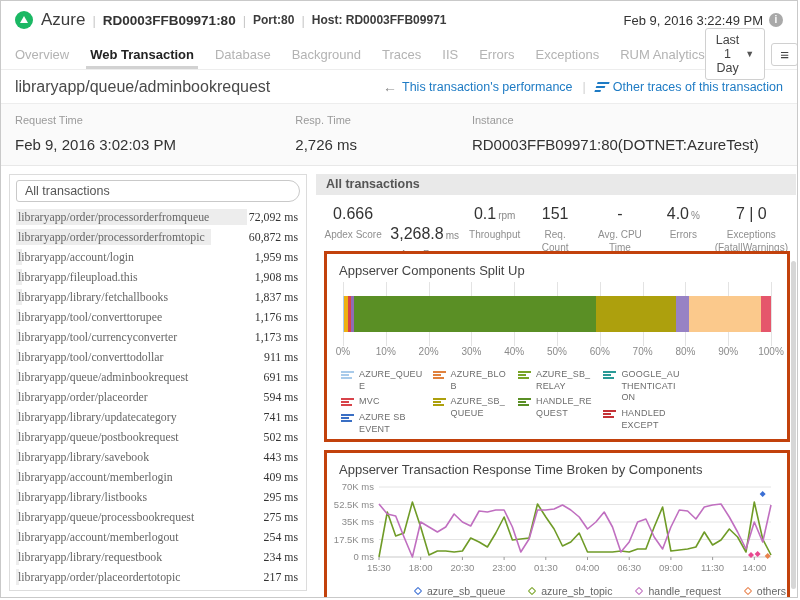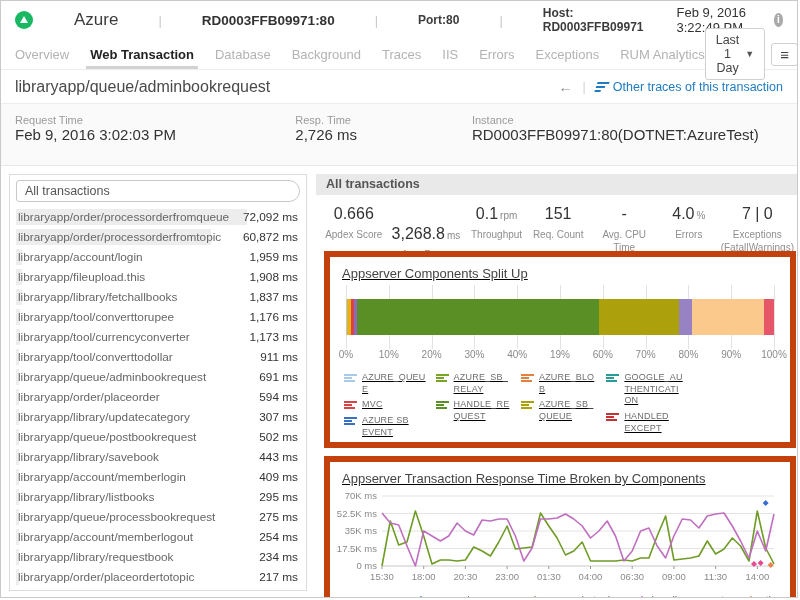--- a/index.html
+++ b/index.html
@@ -1,21 +1,21 @@
 <!DOCTYPE html>
 <html><head>
 <meta charset="utf-8">
 <style>
   * { margin:0; padding:0; box-sizing:border-box; }
   html,body { background:#fff; }
   body { font-family:"Liberation Sans", sans-serif; width:800px; height:600px; }
   .window { width:798px; height:598px; border:1px solid #c9c9c9; background:#fff; position:relative; overflow:hidden; }
 
   
-  .topbar { height:38px; display:flex; align-items:center; padding:8px 14px;gap:33px; }
+  .topbar { height:38px; display:flex; align-items:center; padding:8px 14px; }
   .logo { width:18px; height:18px; border-radius:50%; background:#1bb864; position:relative; flex:none; }
   .logo::after { content:""; position:absolute; left:4.5px; top:5px; border-left:4.5px solid transparent; border-right:4.5px solid transparent; border-bottom:7px solid #fff; }
   .brand { font-size:17px; color:#3c3c3c; margin-left:8px; }
   .tsep { color:#c9c9c9; margin:0 7px; font-size:13px; }
   .inst { font-size:13.5px; color:#333; font-weight:bold; }
   .hostpart { font-size:12px; color:#3c3c3c; font-weight:bold; }
   .topbar-right { margin-left:auto; display:flex; align-items:center; gap:6px; }
   .timestamp { font-size:13px; color:#333; }
   .info-ic { width:14px; height:14px; border-radius:50%; background:#a9a9a9; color:#fff; font-size:10px; line-height:14px; text-align:center; font-weight:bold; }
 
@@ -39,41 +39,41 @@
   .ldiv { color:#d0d0d0; margin:0 10px; }
   .trace-ic { display:inline-flex; flex-direction:column; gap:2px; transform:skewX(-18deg); }
   .trace-ic i { display:block; height:2px; background:#1e7bc4; }
   .trace-ic i:nth-child(1){width:12px}.trace-ic i:nth-child(2){width:9px}.trace-ic i:nth-child(3){width:6px}
 
   
   .detailstrip { height:62px; background:#fafafa; border-bottom:1px solid #e8e8e8; display:flex; padding:0 14px; }
   .field { padding-top:10px; }
   .f0{width:36.5%}.f1{width:23%}.f2{width:40.5%}
   .field .lab { font-size:11px; color:#9b9b9b; }
-  .field .val { font-size:15px; color:#333; margin-top:0; }
+  .field .val { font-size:15px; color:#333; margin-top:10px; }
 
   
   .main { display:flex; gap:9px; padding:8px; height:433px; }
   .left-panel { width:298px; flex:none; border:1px solid #dcdcdc; background:#fff; display:flex; flex-direction:column; }
   .filterbox { margin:5px 6px 3px 6px; height:22px; border:1px solid #c9c9c9; border-radius:3px 11px 11px 3px; font-size:12.5px; color:#555; line-height:20px; padding:0 8px; background:#fff; }
-  .tlist { flex:1; display:flex; flex-direction:column; justify-content:flex-start; padding:2px 0 4px 0; }
+  .tlist { flex:1; display:flex; flex-direction:column; justify-content:flex-start; padding:2px 0 4px 0;font-family:Liberation Serif, serif; }
   .trow { position:relative; height:20px; display:flex; align-items:center; padding:0 8px; }
   .trow .bar { position:absolute; left:6px; top:2px; bottom:2px; background:#ededed; z-index:0; }
   .trow .nm { position:relative; z-index:1; flex:1; font-size:11.8px; color:#666; white-space:nowrap; overflow:hidden; text-overflow:ellipsis; }
   .trow .ms { position:relative; z-index:1; font-size:11.8px; color:#333; margin-left:6px; white-space:nowrap; }
 
   .right-panel { flex:1; display:flex; flex-direction:column; position:relative; }
   .rp-header { height:21px; background:#e9e9e9; font-size:12.5px; color:#555; line-height:21px; padding:0 10px; font-weight:bold; }
   .stats { display:flex; padding:10px 4px 6px 4px; height:56px; }
   .stat { text-align:center; padding:0 4px; }
   .stat .v { font-size:16px; color:#333; }
   .stat .u { font-size:10px; color:#888; margin-left:2px; }
   .stat .l { font-size:10px; color:#8f8f8f; margin-top:6px; line-height:1.25; }
 
-  .card { border:6px solid #c2410c; background:#fff; margin:0 6px 8px 8px;text-decoration:underline; }
+  .card { border:3px solid #c2410c; background:#fff; margin:0 6px 8px 8px; }
   .card-title { font-size:13px; color:#444; padding:9px 12px 2px 12px; }
 
   
   .sb-wrap { padding:0 16px; }
   .sb-grid { position:relative; height:64px; margin-top:2px; }
   .gline { position:absolute; top:0; bottom:0; width:1px; background:#e3e3e3; }
   .sb-bar { position:absolute; left:0; right:0; top:14px; height:36px; display:flex; }
   .seg { height:100%; }
   .sb-axis { position:relative; height:14px; }
   .sb-axis span { position:absolute; transform:translateX(-50%); font-size:10px; color:#8a8a8a; }
@@ -133,20 +133,21 @@
       </button>
       <button class="btn menu">≡</button>
     </div>
   </nav>
 
   <div class="crumbrow">
     <span class="txn-title">libraryapp/queue/adminbookrequest</span>
     <span class="crumb-links">
       <span class="clink">
         <span class="arrow-l">←</span>
+        <span>This transaction's performance</span>
       </span>
       <span class="ldiv">|</span>
       <span class="clink">
         <span class="trace-ic">
             <i></i>
             <i></i>
             <i></i>
           </span>
         <span>Other traces of this transaction</span>
       </span>
@@ -218,21 +219,21 @@
             <span class="ms">691 ms</span>
           </div>
           <div class="trow">
             <span class="bar" style="width: 1%;"></span>
             <span class="nm">libraryapp/order/placeorder</span>
             <span class="ms">594 ms</span>
           </div>
           <div class="trow">
             <span class="bar" style="width: 1%;"></span>
             <span class="nm">libraryapp/library/updatecategory</span>
-            <span class="ms">307 ms</span>
+            <span class="ms">741 ms</span>
           </div>
           <div class="trow">
             <span class="bar" style="width: 1%;"></span>
             <span class="nm">libraryapp/queue/postbookrequest</span>
             <span class="ms">502 ms</span>
           </div>
           <div class="trow">
             <span class="bar" style="width: 1%;"></span>
             <span class="nm">libraryapp/library/savebook</span>
             <span class="ms">443 ms</span>
@@ -329,21 +330,21 @@
                 <div class="seg" style="width: 16.9%; background: rgb(251, 201, 140);"></div>
                 <div class="seg" style="width: 2.3%; background: rgb(229, 86, 107);"></div>
               </div>
           </div>
           <div class="sb-axis">
               <span style="left: 0%;">0%</span>
               <span style="left: 10%;">10%</span>
               <span style="left: 20%;">20%</span>
               <span style="left: 30%;">30%</span>
               <span style="left: 40%;">40%</span>
-              <span style="left: 50%;">19%</span>
+              <span style="left: 50%;">50%</span>
               <span style="left: 60%;">60%</span>
               <span style="left: 70%;">70%</span>
               <span style="left: 80%;">80%</span>
               <span style="left: 90%;">90%</span>
               <span style="left: 100%;">100%</span>
             </div>
         </div>
         <div class="sb-legend">
             <div>
               <div class="lgi">
@@ -367,51 +368,51 @@
                   <i style="background: rgb(58, 111, 196);"></i>
                   <i style="background: rgb(58, 111, 196);"></i>
                   <i style="background: rgb(58, 111, 196);"></i>
                 </span>
                 <span class="lgt">AZURE SB EVENT</span>
               </div>
             </div>
             <div>
               <div class="lgi">
                 <span class="lgic">
+                  <i style="background: rgb(224, 129, 61);"></i>
+                  <i style="background: rgb(224, 129, 61);"></i>
+                  <i style="background: rgb(224, 129, 61);"></i>
+                </span>
+                <span class="lgt">AZURE_BLOB</span>
+              </div>
+              <div class="lgi">
+                <span class="lgic">
+                  <i style="background: rgb(173, 160, 13);"></i>
+                  <i style="background: rgb(173, 160, 13);"></i>
+                  <i style="background: rgb(173, 160, 13);"></i>
+                </span>
+                <span class="lgt">AZURE_SB_QUEUE</span>
+              </div>
+            </div>
+            <div>
+              <div class="lgi">
+                <span class="lgic">
                   <i style="background: rgb(121, 164, 38);"></i>
                   <i style="background: rgb(121, 164, 38);"></i>
                   <i style="background: rgb(121, 164, 38);"></i>
                 </span>
                 <span class="lgt">AZURE_SB_RELAY</span>
               </div>
               <div class="lgi">
                 <span class="lgic">
                   <i style="background: rgb(90, 143, 37);"></i>
                   <i style="background: rgb(90, 143, 37);"></i>
                   <i style="background: rgb(90, 143, 37);"></i>
                 </span>
                 <span class="lgt">HANDLE_REQUEST</span>
-              </div>
-            </div>
-            <div>
-              <div class="lgi">
-                <span class="lgic">
-                  <i style="background: rgb(224, 129, 61);"></i>
-                  <i style="background: rgb(224, 129, 61);"></i>
-                  <i style="background: rgb(224, 129, 61);"></i>
-                </span>
-                <span class="lgt">AZURE_BLOB</span>
-              </div>
-              <div class="lgi">
-                <span class="lgic">
-                  <i style="background: rgb(173, 160, 13);"></i>
-                  <i style="background: rgb(173, 160, 13);"></i>
-                  <i style="background: rgb(173, 160, 13);"></i>
-                </span>
-                <span class="lgt">AZURE_SB_QUEUE</span>
               </div>
             </div>
             <div>
               <div class="lgi">
                 <span class="lgic">
                   <i style="background: rgb(42, 154, 150);"></i>
                   <i style="background: rgb(42, 154, 150);"></i>
                   <i style="background: rgb(42, 154, 150);"></i>
                 </span>
                 <span class="lgt">GOOGLE_AUTHENTICATION</span>

